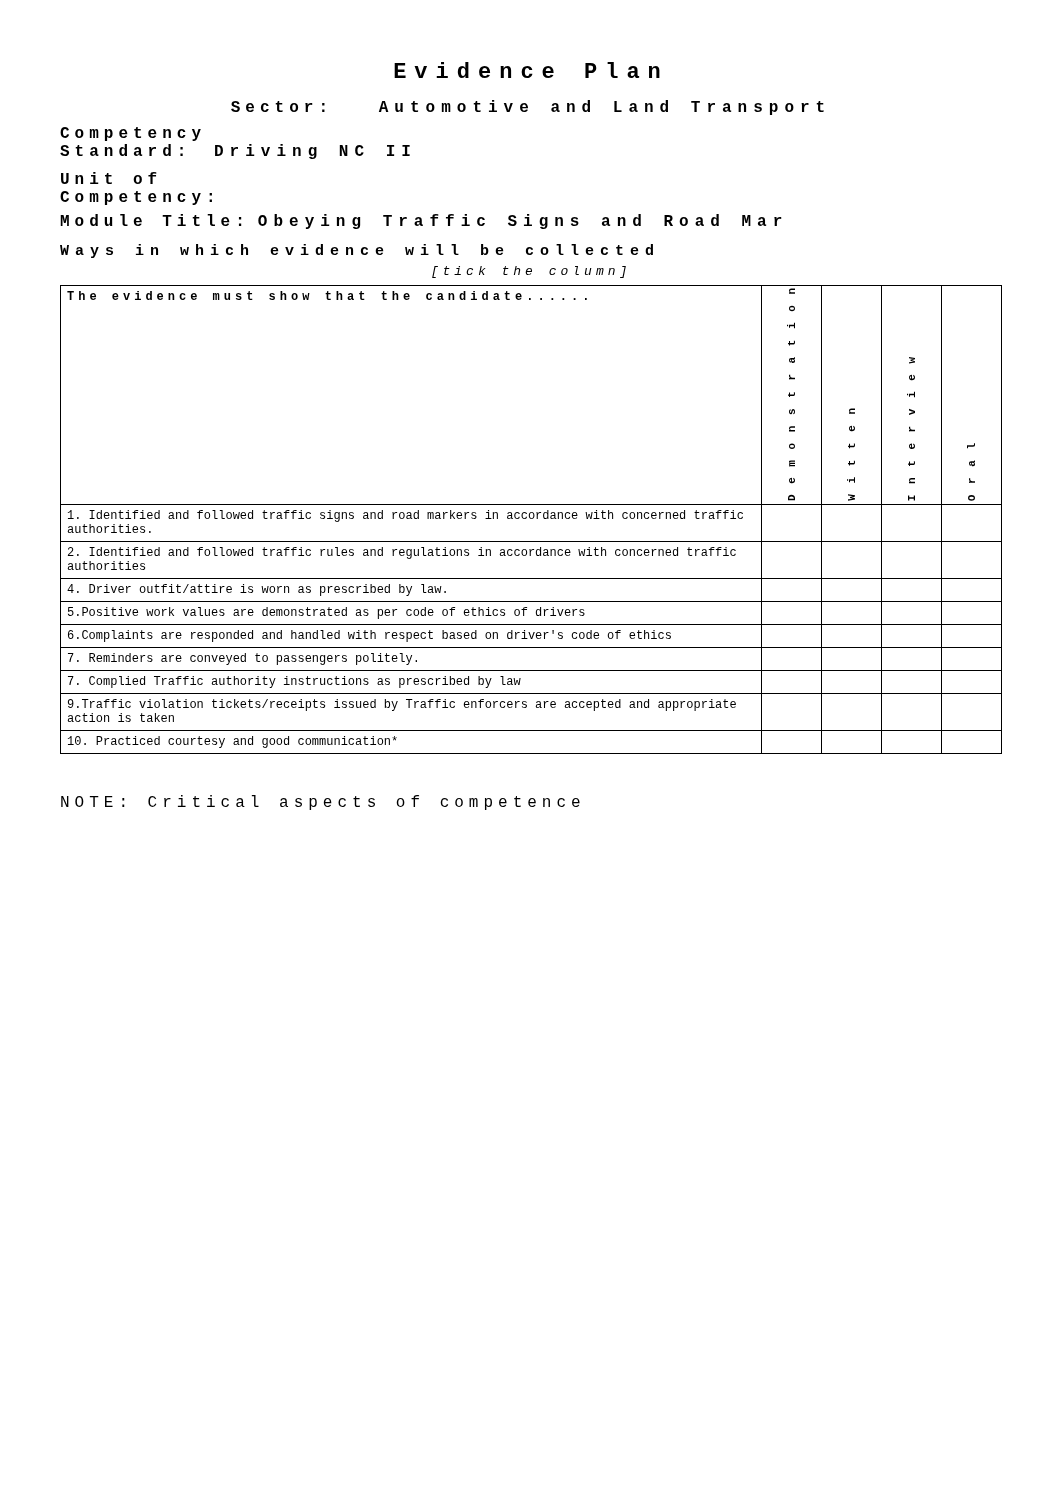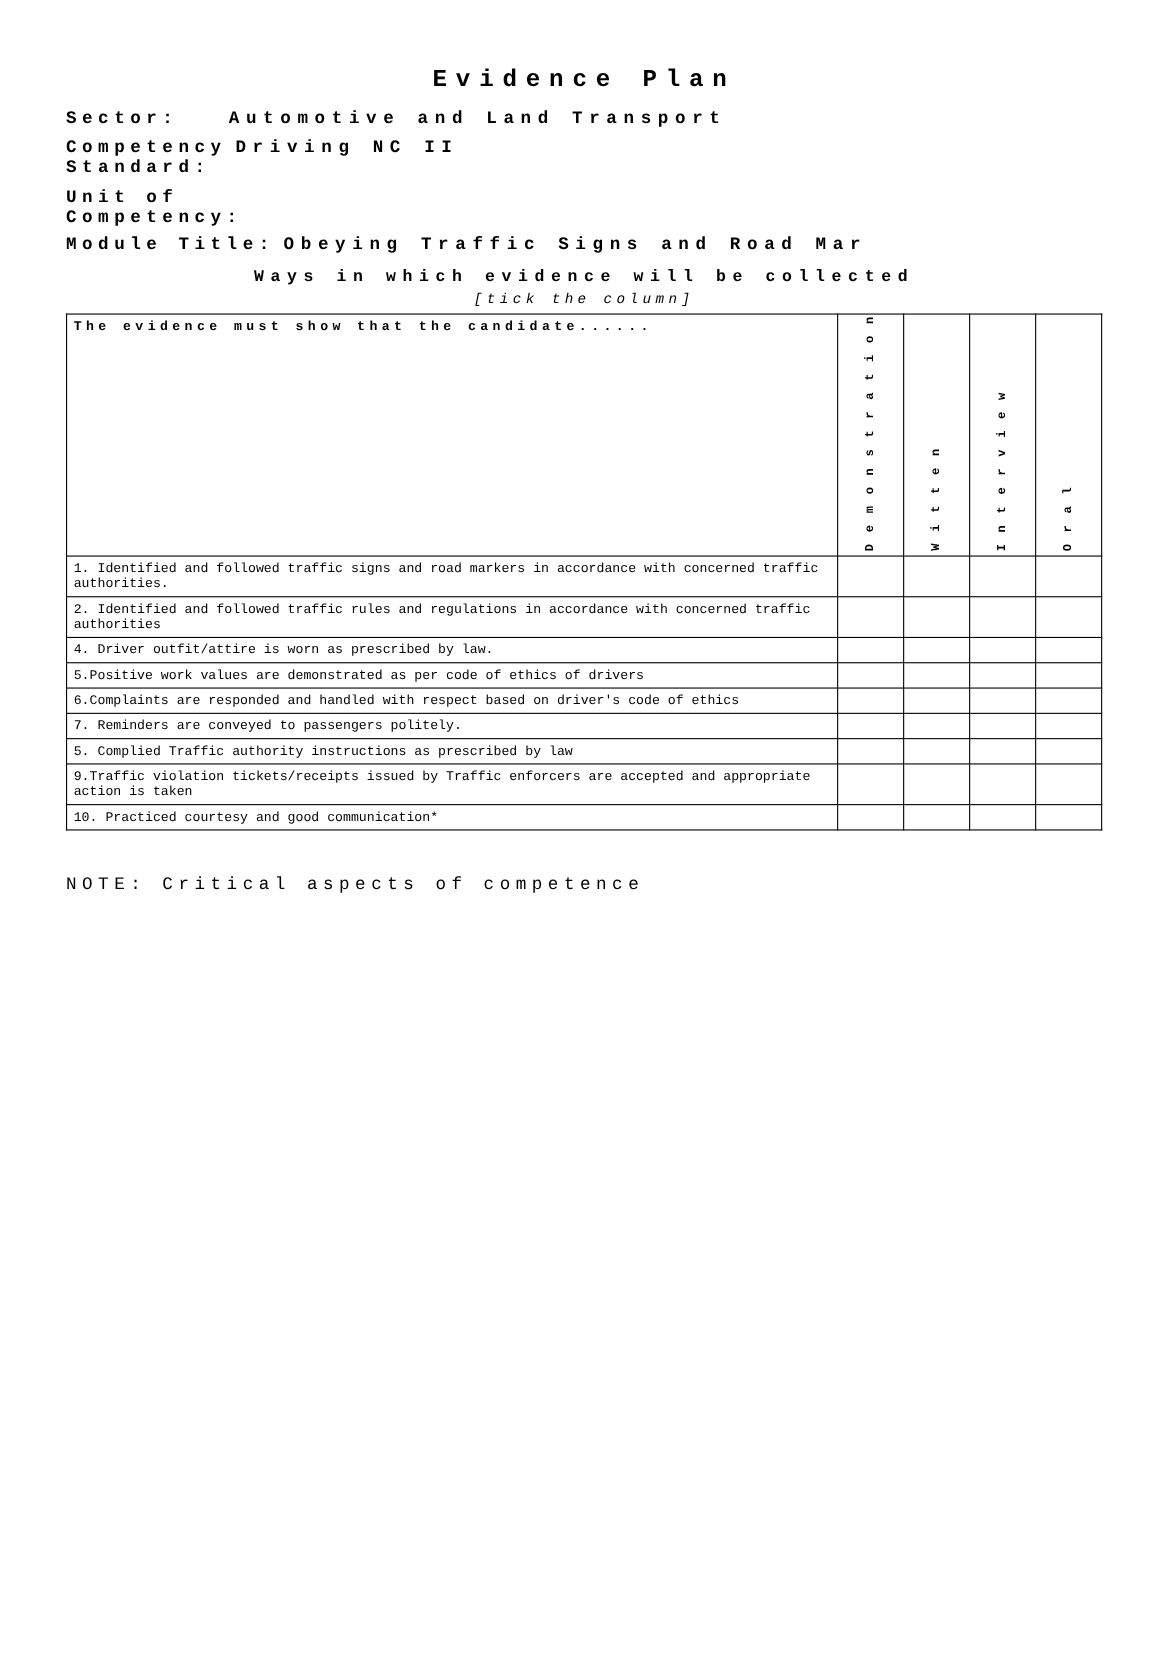--- a/index.html
+++ b/index.html
@@ -34,21 +34,21 @@
 
     .field-value {
       font-size: 16px;
       font-weight: bold;
       letter-spacing: 6px;
       margin-left: 8px;
     }
 
     .ways-row {
       margin: 12px 0 4px 0;
-      text-align: center;
+      text-align: left;
       font-size: 15px;
       font-weight: bold;
       letter-spacing: 6px;
     }
 
     .tick-note {
       text-align: center;
       font-size: 13px;
       font-style: italic;
       letter-spacing: 4px;
@@ -129,26 +129,26 @@
       align-items: baseline;
       margin-bottom: 4px;
       font-family: 'Courier New', Courier, monospace;
     }
   </style>
 </head>
 <body>
 
 <div class="page-title">Evidence  Plan</div>
 
-<div class="section-line" style="margin-bottom:8px;">
+<div class="section-line" style="margin-bottom:8px;justify-content:center;">
   <span class="field-label" style="min-width:140px;">Sector:</span>
   <span class="field-value">Automotive  and  Land  Transport</span>
 </div>
 
-<div class="section-line" style="margin-bottom:10px;align-items:flex-start;">
+<div class="section-line" style="margin-bottom:10px;align-items:flex-end;">
   <div style="min-width:140px;">
     <div class="field-label">Competency</div>
     <div class="field-label">Standard:</div>
   </div>
   <span class="field-value" style="margin-top:0;">Driving  NC  II</span>
 </div>
 
 <div class="section-line" style="margin-bottom:6px;align-items:flex-start;">
   <div style="min-width:140px;">
     <div class="field-label">Unit  of</div>
@@ -224,21 +224,21 @@
         <td>&nbsp;</td>
       </tr>
       <tr>
         <td>7. Reminders are conveyed to passengers politely.</td>
         <td>&nbsp;</td>
         <td>&nbsp;</td>
         <td>&nbsp;</td>
         <td>&nbsp;</td>
       </tr>
       <tr>
-        <td>5. Complied Traffic authority instructions as prescribed by law</td>
+        <td>7. Complied Traffic authority instructions as prescribed by law</td>
         <td>&nbsp;</td>
         <td>&nbsp;</td>
         <td>&nbsp;</td>
         <td>&nbsp;</td>
       </tr>
       <tr>
         <td>9.Traffic violation tickets/receipts issued by Traffic enforcers are accepted and appropriate action is taken</td>
         <td>&nbsp;</td>
         <td>&nbsp;</td>
         <td>&nbsp;</td>

